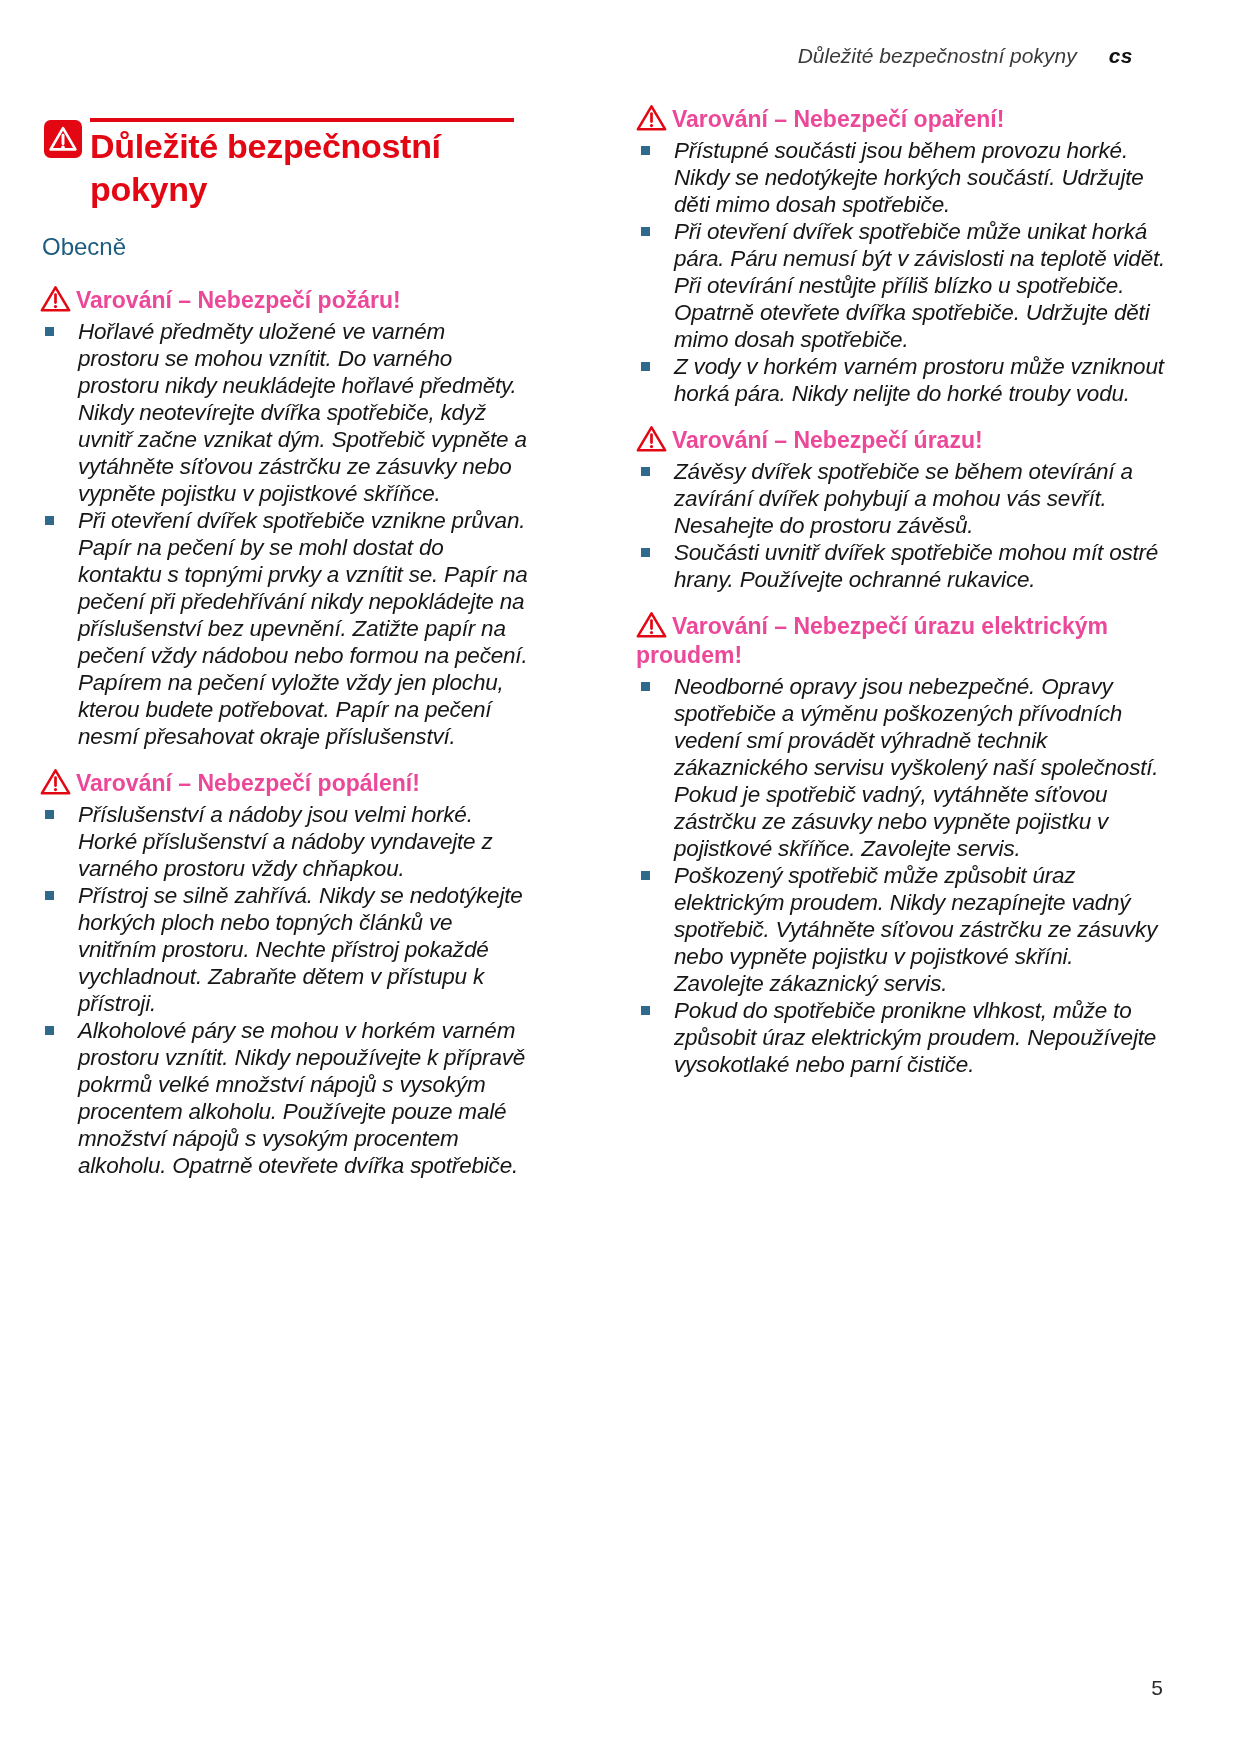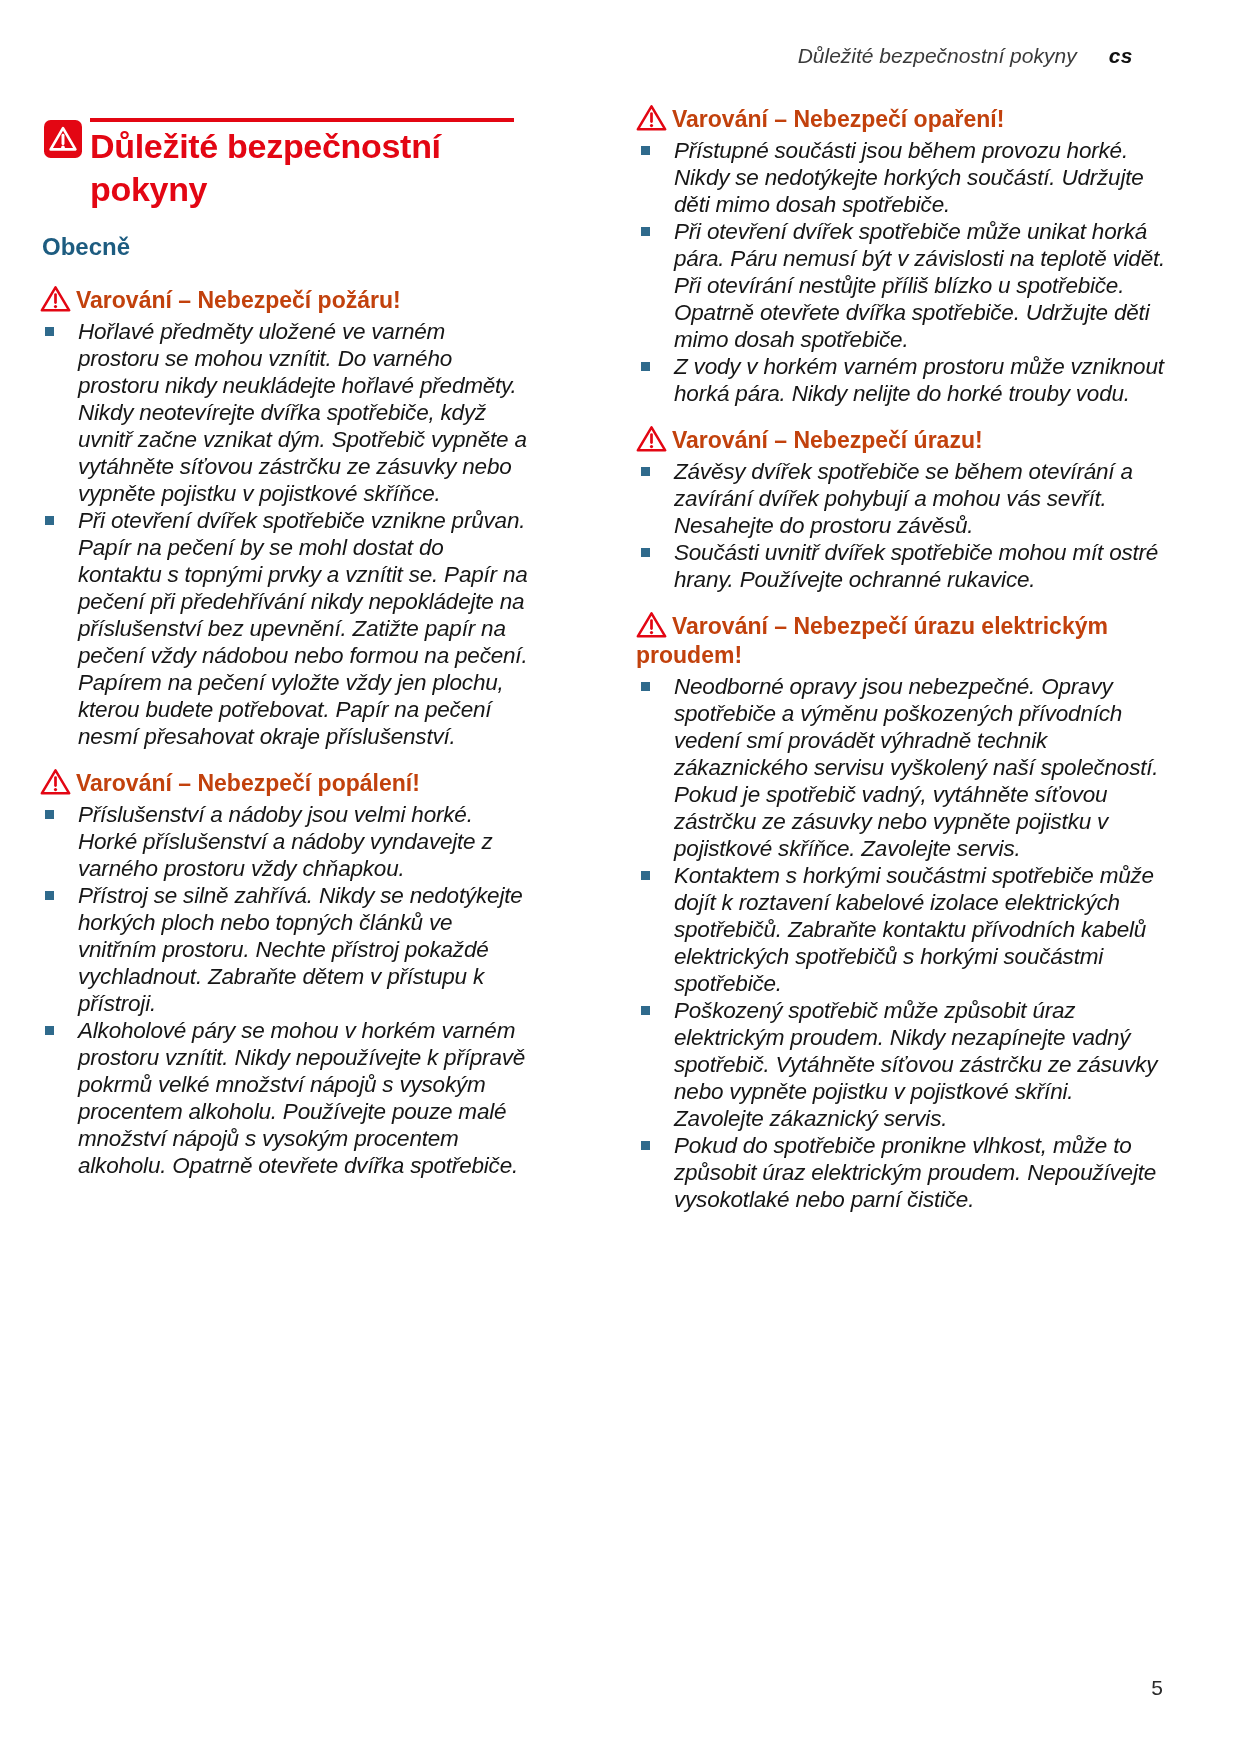--- a/index.html
+++ b/index.html
@@ -29,26 +29,26 @@
   .title-block{position:relative;padding:14px 0 0 50px;margin-bottom:22px;}
   .title-icon{position:absolute;left:4px;top:16px;width:38px;height:38px;}
   .title-icon svg{display:block;width:38px;height:38px;}
   .title-rule{height:4px;background:var(--red);width:424px;}
   .doc-title{
     margin:3px 0 0;font-size:34px;line-height:43px;font-weight:bold;
     color:var(--red);letter-spacing:-.3px;width:452px;
   }
   .subheading{
     margin:0 0 24px 2px;font-size:24px;line-height:28px;
-    font-weight:bold;color:var(--blue);
+    font-weight:normal;color:var(--blue);
   }
 
   
   .warn-section{margin-bottom:18px;}
-  .warn-heading{margin:0 0 3px;font-size:23px;line-height:29px;font-weight:bold;color:#c2410c;}
+  .warn-heading{margin:0 0 3px;font-size:23px;line-height:29px;font-weight:bold;color:#ec4899;}
   .tri-icon{display:inline-block;width:31px;height:28px;vertical-align:-5px;margin-right:5px;}
   .tri-icon svg{display:block;width:31px;height:28px;}
   .bullets{margin:0;font-style:italic;}
   .bullet{
     position:relative;padding-left:38px;
     font-size:22.5px;line-height:27px;letter-spacing:-.2px;color:#161616;
   }
   .sq{position:absolute;left:5px;top:9px;width:9px;height:9px;background:var(--bullet);}
   .page-number{position:absolute;top:1676px;right:77px;font-size:21px;color:#2b2b2b;}
 </style>
@@ -169,24 +169,20 @@
           <path d="M15.5 2.4 L29.2 25.3 L1.8 25.3 Z" fill="#ffffff" stroke="var(--red)" stroke-width="2.5" stroke-linejoin="round"></path>
           <line x1="15.5" y1="9.6" x2="15.5" y2="17.6" stroke="var(--red)" stroke-width="2.7" stroke-linecap="round"></line>
           <circle cx="15.5" cy="21.6" r="1.6" fill="var(--red)"></circle>
         </svg></span><span class="warn-heading-text">Varování – Nebezpečí úrazu elektrickým proudem!</span></h3>
     <div class="bullets">
   <div class="bullet">
     <span class="sq"></span>
     <span class="bullet-text">Neodborné opravy jsou nebezpečné. Opravy spotřebiče a výměnu poškozených přívodních vedení smí provádět výhradně technik zákaznického servisu vyškolený naší společností. Pokud je spotřebič vadný, vytáhněte síťovou zástrčku ze zásuvky nebo vypněte pojistku v pojistkové skříňce. Zavolejte servis.</span>
   </div>
 
-  <div class="bullet">
-    <span class="sq"></span>
-    <span class="bullet-text">Kontaktem s horkými součástmi spotřebiče může dojít k roztavení kabelové izolace elektrických spotřebičů. Zabraňte kontaktu přívodních kabelů elektrických spotřebičů s horkými součástmi spotřebiče.</span>
-  </div>
 
   <div class="bullet">
     <span class="sq"></span>
     <span class="bullet-text">Poškozený spotřebič může způsobit úraz elektrickým proudem. Nikdy nezapínejte vadný spotřebič. Vytáhněte síťovou zástrčku ze zásuvky nebo vypněte pojistku v pojistkové skříni. Zavolejte zákaznický servis.</span>
   </div>
 
   <div class="bullet">
     <span class="sq"></span>
     <span class="bullet-text">Pokud do spotřebiče pronikne vlhkost, může to způsobit úraz elektrickým proudem. Nepoužívejte vysokotlaké nebo parní čističe.</span>
   </div>

